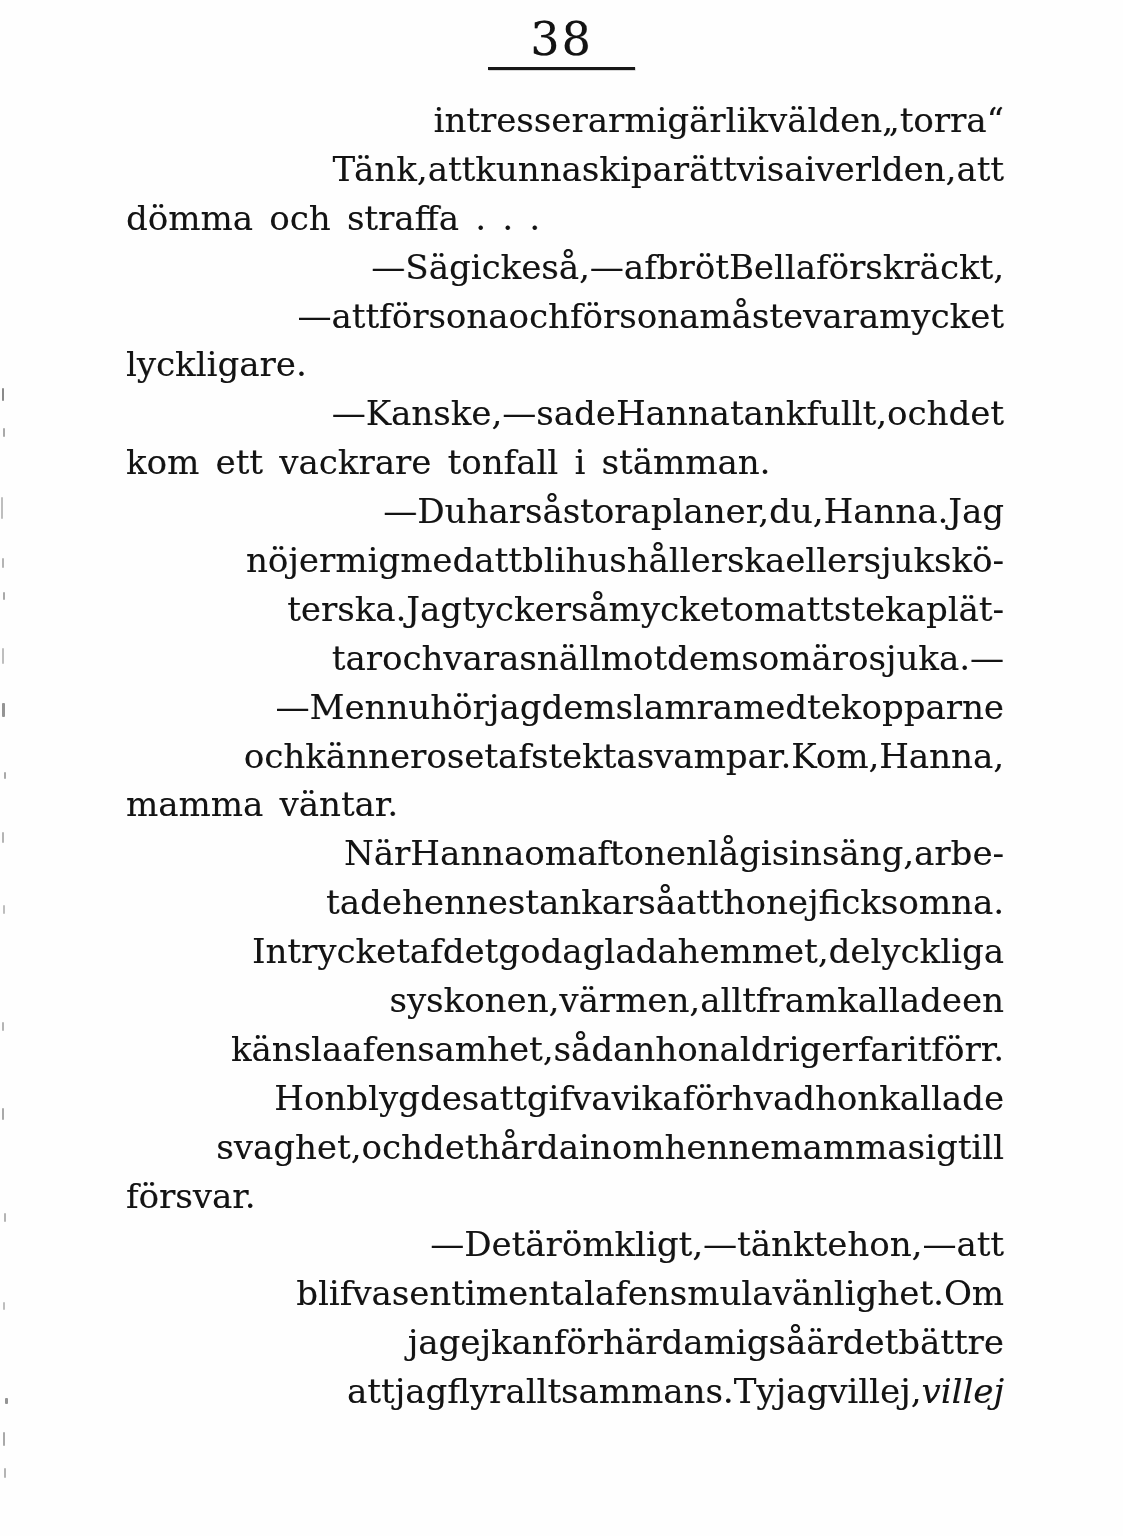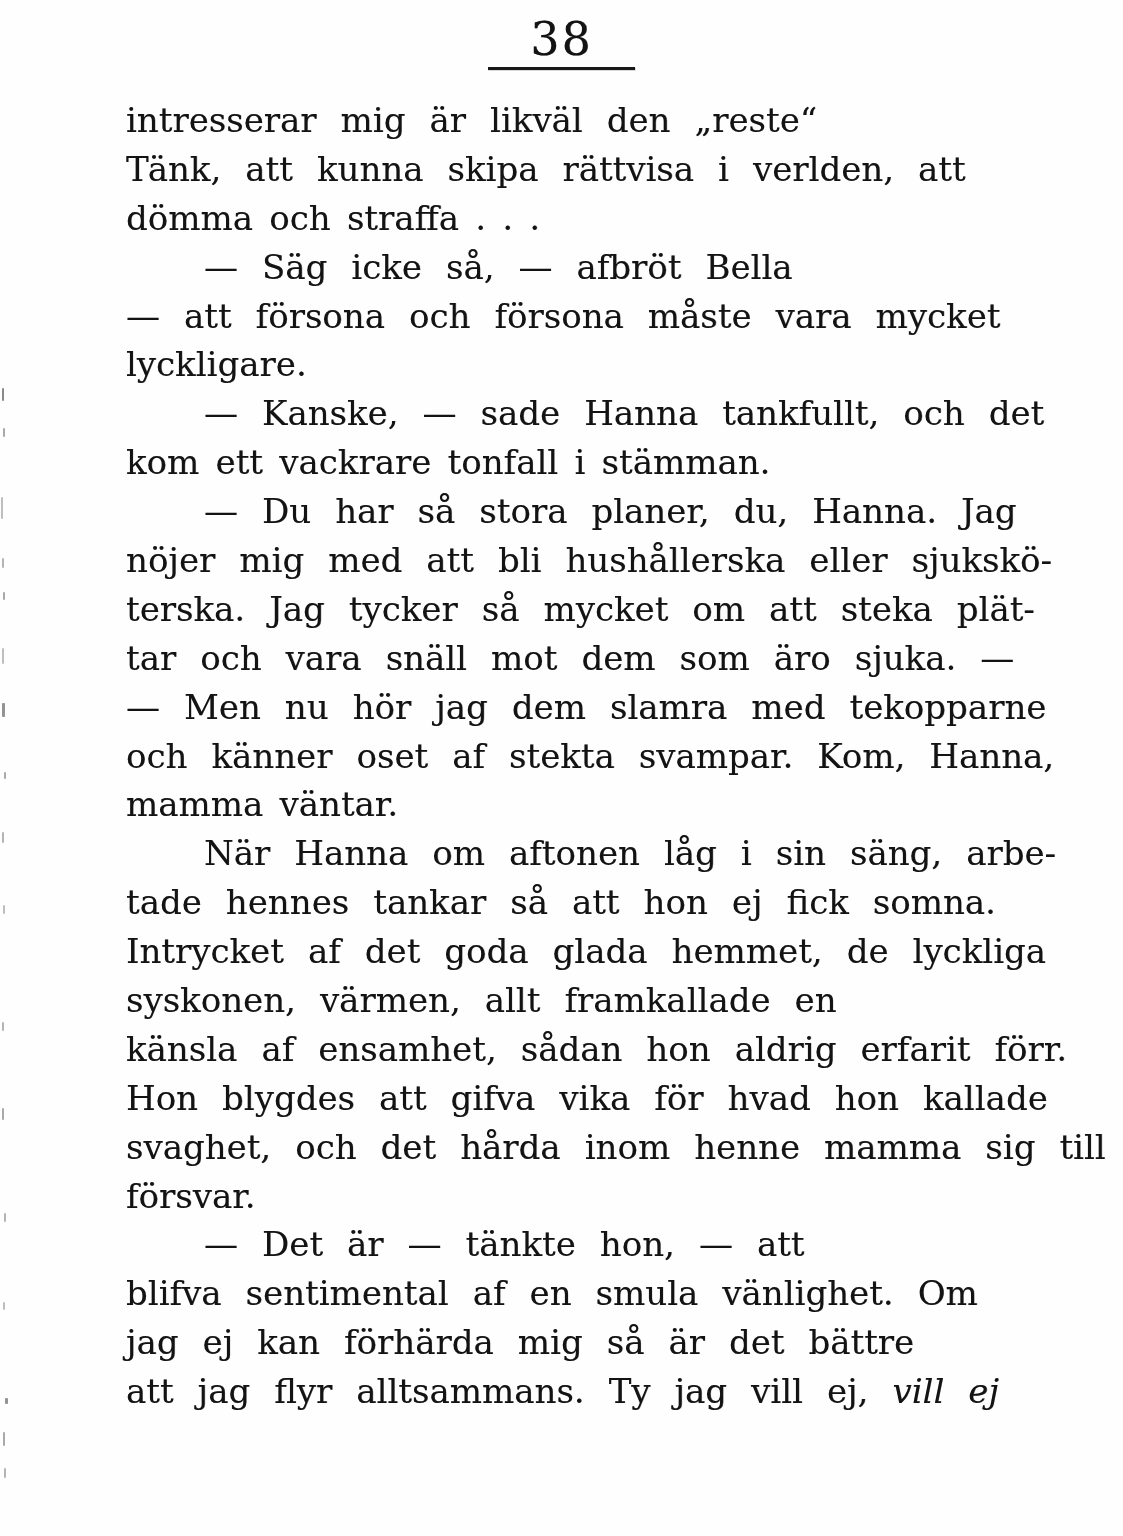--- a/index.html
+++ b/index.html
@@ -49,23 +49,22 @@
     text-shadow: 0.35px 0.35px 0 rgba(0,0,0,0.38);
   }
   .paragraph { margin: 0; }
   .line {
     height: 48.9px;
     white-space: nowrap;
     word-spacing: 0.16em;
   }
   .line.justify {
     display: flex;
-    justify-content: flex-start;
+    justify-content: flex-end;
     white-space: normal;
-    gap: 24px;
   }
   .line.justify .word { white-space: nowrap; }
   .line.indent { padding-left: 78px; }
   .word.italic { font-style: italic; }
   
   .speck {
     position: absolute;
     background: #2a2a2a;
     border-radius: 1px;
   }
@@ -81,21 +80,21 @@
   </div>
 
   <div class="body-text">
       <div class="paragraph">
         <div class="line justify">
           <span class="word">intresserar</span> 
           <span class="word">mig</span> 
           <span class="word">är</span> 
           <span class="word">likväl</span> 
           <span class="word">den</span> 
-          <span class="word">„reste“</span> 
+          <span class="word">„torra“</span> 
         </div>
         <div class="line justify">
           <span class="word">Tänk,</span> 
           <span class="word">att</span> 
           <span class="word">kunna</span> 
           <span class="word">skipa</span> 
           <span class="word">rättvisa</span> 
           <span class="word">i</span> 
           <span class="word">verlden,</span> 
           <span class="word">att</span> 
@@ -104,20 +103,21 @@
       </div>
       <div class="paragraph">
         <div class="line justify indent">
           <span class="word">—</span> 
           <span class="word">Säg</span> 
           <span class="word">icke</span> 
           <span class="word">så,</span> 
           <span class="word">—</span> 
           <span class="word">afbröt</span> 
           <span class="word">Bella</span> 
+          <span class="word">förskräckt,</span> 
         </div>
         <div class="line justify">
           <span class="word">—</span> 
           <span class="word">att</span> 
           <span class="word">försona</span> 
           <span class="word">och</span> 
           <span class="word">försona</span> 
           <span class="word">måste</span> 
           <span class="word">vara</span> 
           <span class="word">mycket</span> 
@@ -277,20 +277,21 @@
           <span class="word">sig</span> 
           <span class="word">till</span> 
         </div>
         <div class="line"><span class="word">försvar.</span> </div>
       </div>
       <div class="paragraph">
         <div class="line justify indent">
           <span class="word">—</span> 
           <span class="word">Det</span> 
           <span class="word">är</span> 
+          <span class="word">ömkligt,</span> 
           <span class="word">—</span> 
           <span class="word">tänkte</span> 
           <span class="word">hon,</span> 
           <span class="word">—</span> 
           <span class="word">att</span> 
         </div>
         <div class="line justify">
           <span class="word">blifva</span> 
           <span class="word">sentimental</span> 
           <span class="word">af</span> 

